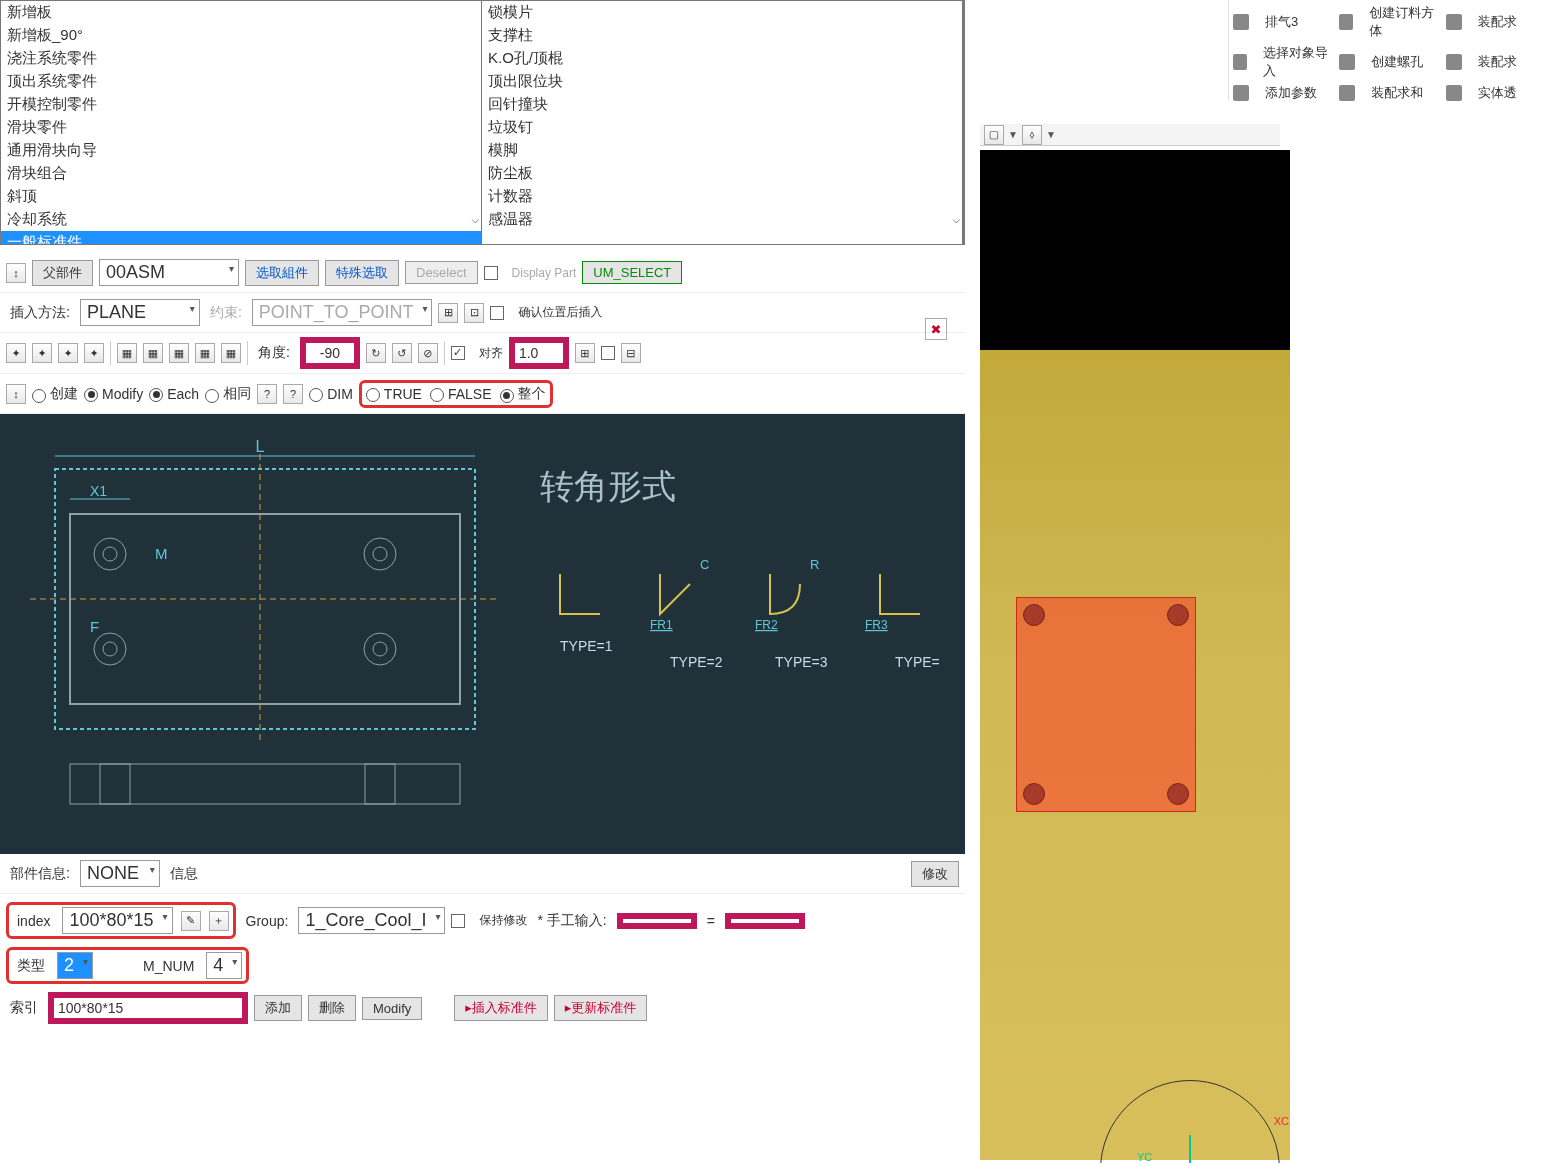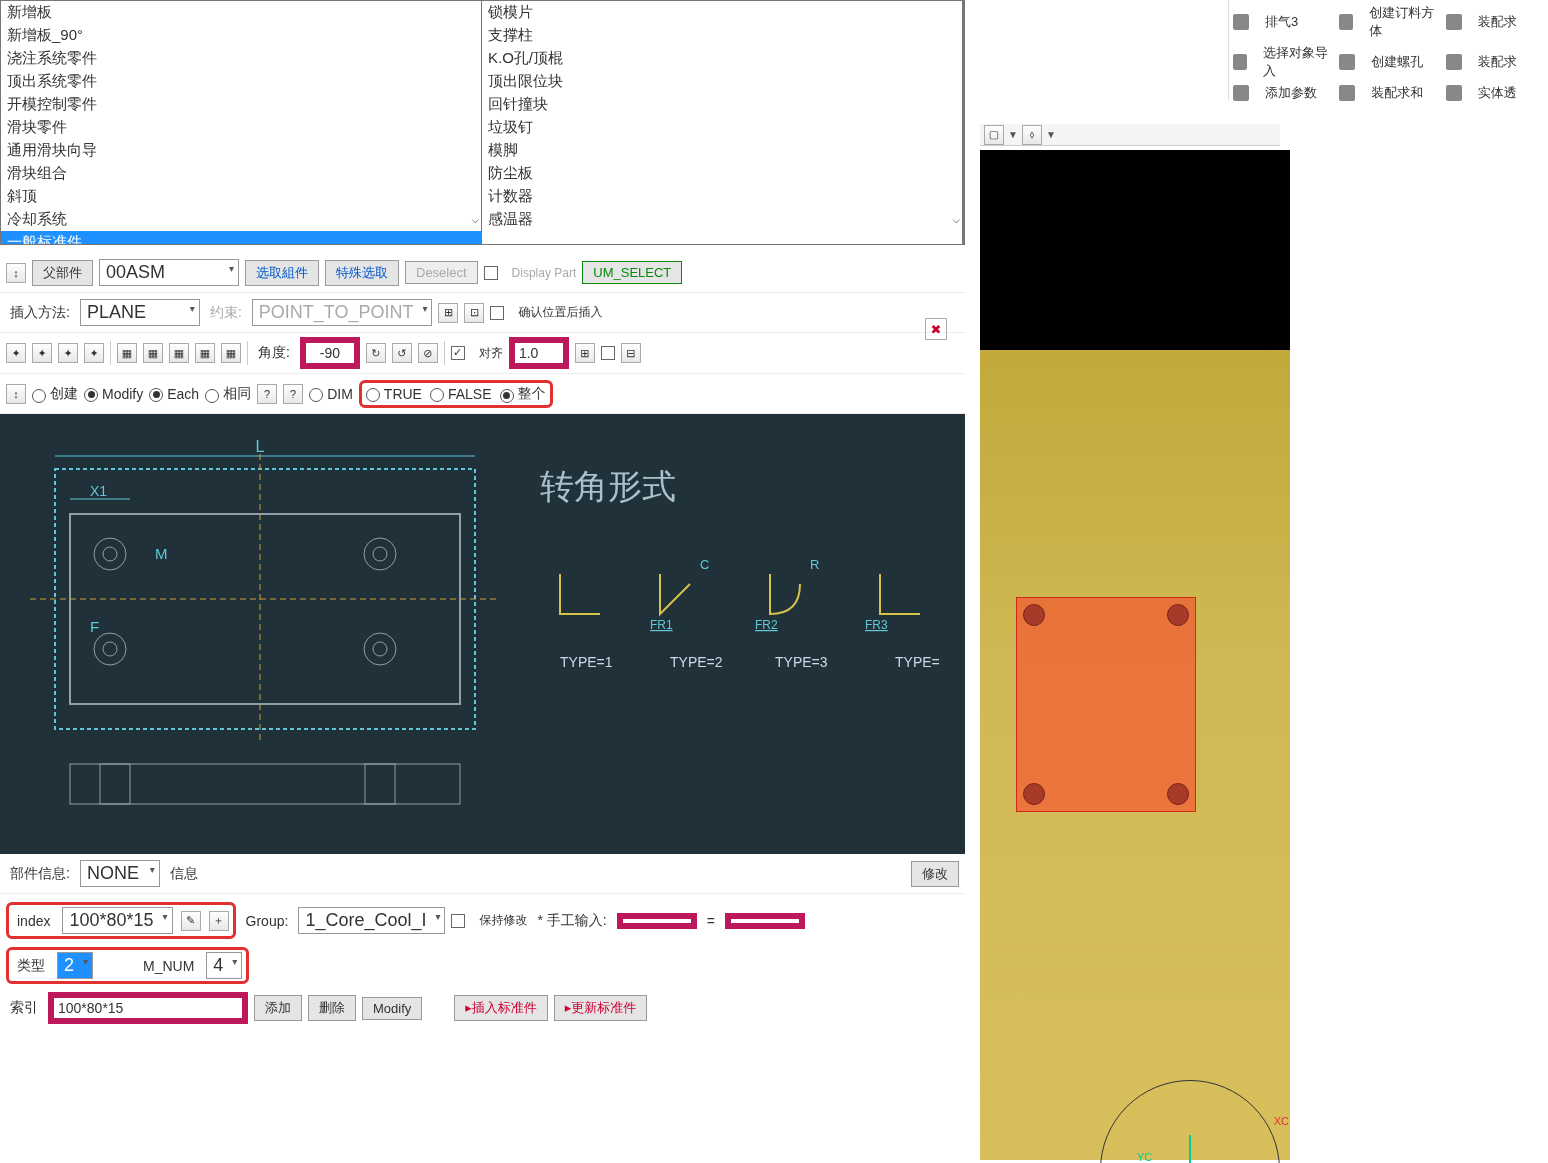--- a/index.html
+++ b/index.html
@@ -289,21 +289,21 @@
           <path d="M120 30 v40 l30 -30"></path>
           <path d="M230 30 v40 q30 0 30 -30"></path>
           <path d="M340 30 v40 h40"></path>
       </g>
       <text x="160" y="25" fill="#5fc8d8" font-size="13">C</text>
       <text x="270" y="25" fill="#5fc8d8" font-size="13">R</text>
       <text x="110" y="85" fill="#5fc8d8" font-size="12" text-decoration="underline">FR1</text>
       <text x="215" y="85" fill="#5fc8d8" font-size="12" text-decoration="underline">FR2</text>
       <text x="325" y="85" fill="#5fc8d8" font-size="12" text-decoration="underline">FR3</text>
     </svg>
-    <span class="p-label" style="left:560px;top:240px">TYPE=1</span>
+    <span class="p-label" style="left:560px;top:224px">TYPE=1</span>
     <span class="p-label" style="left:670px;top:240px">TYPE=2</span>
     <span class="p-label" style="left:775px;top:240px">TYPE=3</span>
     <span class="p-label" style="left:895px;top:240px">TYPE=</span>
   </div>
 
   <div class="row">
     <span class="label">部件信息:</span>
     <span class="combo">NONE</span>
     <span class="label">信息</span>
     <span style="flex:1"></span>

